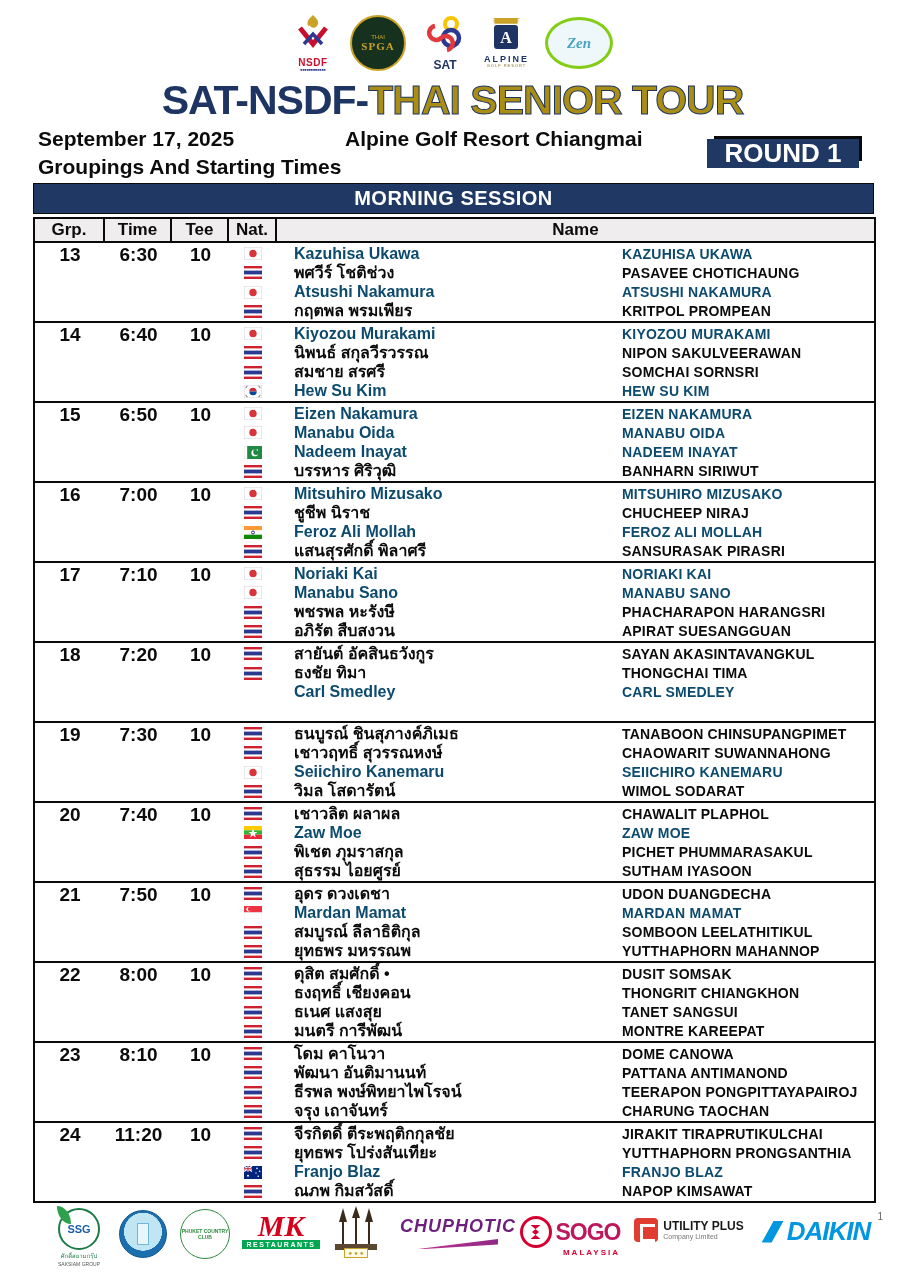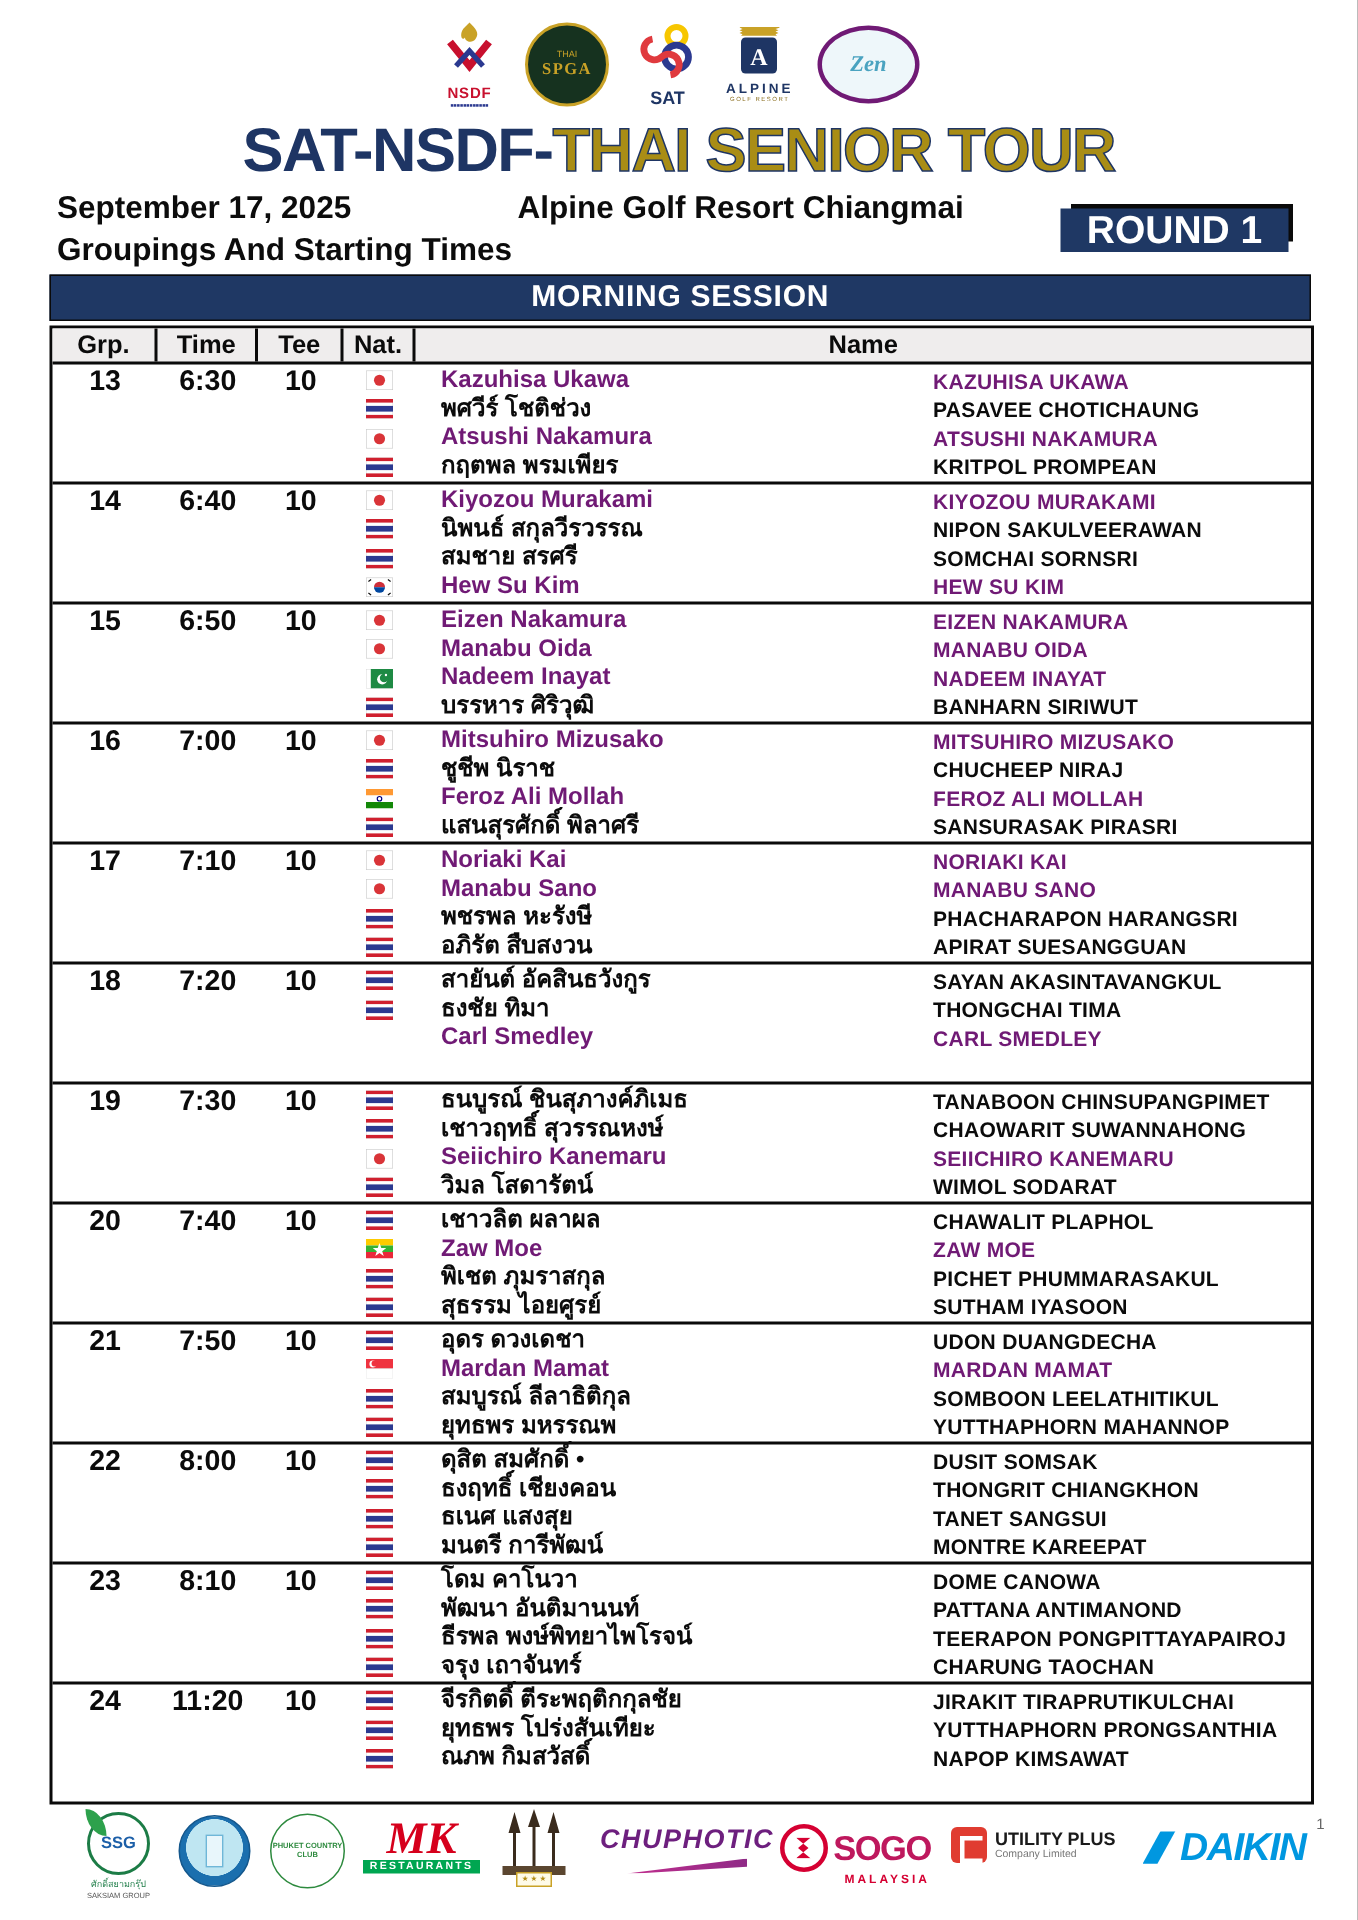--- a/index.html
+++ b/index.html
@@ -12,21 +12,21 @@
   .logo{display:flex;flex-direction:column;align-items:center;justify-content:center;}
   .nsdf-txt{font-size:10px;font-weight:bold;color:#C8102E;letter-spacing:.5px;line-height:1;}
   .nsdf-sub{font-size:3.5px;color:#2B3990;line-height:1.2;}
   .spga-circle{width:52px;height:52px;border-radius:50%;background:#16321f;border:2px solid #c9a227;
          display:flex;flex-direction:column;align-items:center;justify-content:center;}
   .spga-t{font-size:6px;color:#c9a227;line-height:1;}
   .spga-s{font-size:11px;font-weight:bold;color:#c9a227;letter-spacing:1px;line-height:1.1;font-family:"Liberation Serif",serif;}
   .sat-word{font-size:12px;font-weight:900;color:#1E3564;line-height:1;margin-top:1px;text-align:center;}
   .alp-word{font-size:9px;font-weight:bold;color:#1E3564;letter-spacing:2px;line-height:1.2;}
   .alp-sub{font-size:4px;color:#8a6d1d;letter-spacing:1px;line-height:1;}
-  .zen-oval{width:62px;height:46px;border:3px solid #701a75;border-radius:50%;background:#eef7fa;
+  .zen-oval{width:62px;height:46px;border:3px solid #84cc16;border-radius:50%;background:#eef7fa;
          display:flex;align-items:center;justify-content:center;}
   .zen-word{font-size:15px;color:#4aa3c0;font-style:italic;font-weight:bold;font-family:"Liberation Serif",serif;}
 
   
   .title{position:absolute;top:80px;left:0;width:100%;text-align:center;font-weight:900;
          font-size:41px;letter-spacing:-1px;line-height:1;white-space:nowrap;}
   .title .t1{color:#1E3564;}
   .title .t2{color:#A98D15;-webkit-text-stroke:1px #1E3564;}
   .date,.venue,.subtitle{position:absolute;font-size:21px;font-weight:bold;color:#0c0c0c;white-space:nowrap;}
   .date{top:127px;left:38px;}
@@ -51,21 +51,21 @@
   .group-block{display:flex;height:78px;border-bottom:2px solid #0a0a0a;box-sizing:content-box;}
   .group-block:last-child{border-bottom:none;}
   .c{font-size:19px;font-weight:bold;text-align:center;padding-top:1px;}
   .c.grp{width:70px;}.c.time{width:67px;}.c.tee{width:57px;}
   .players{flex:1;display:flex;flex-direction:column;padding-top:1px;}
   .prow{height:19.4px;display:flex;align-items:center;}
   .flagbox{width:48px;display:flex;justify-content:center;align-items:center;flex:none;}
   .pname{width:328px;padding-left:17px;font-size:16px;font-weight:bold;white-space:nowrap;
          overflow:visible;line-height:1;flex:none;}
   .pen{font-size:14px;font-weight:bold;letter-spacing:.2px;white-space:nowrap;line-height:1;}
-  .blue{color:#701a75;}
+  .blue{color:#0c4a6e;}
 
   
   .sponsors{position:absolute;top:1206px;left:0;width:100%;height:66px;}
   .sp{position:absolute;display:flex;flex-direction:column;align-items:center;}
   .ssg-circle{width:38px;height:38px;border-radius:50%;border:2px solid #1c7c46;display:flex;
         align-items:center;justify-content:center;position:relative;background:#fff;}
   .ssg-leaf{position:absolute;left:-3px;top:-4px;width:14px;height:18px;background:#2da14c;
         border-radius:0 100% 0 100%;}
   .ssg-txt{font-size:11px;font-weight:bold;color:#1c5fa8;}
   .ssg-th{font-size:6px;color:#1c7c46;margin-top:1px;}
@@ -771,20 +771,37 @@
                   <rect width="18" height="3.8" y="4.6" fill="#2B3990"></rect>
                   <rect width="18" height="2.4" y="10.6" fill="#D0202F"></rect>
                 </svg>
               </span>
               <span class="pname">ยุทธพร โปร่งสันเทียะ</span>
               <span class="pen">YUTTHAPHORN PRONGSANTHIA</span>
             </div>
             <div class="prow">
               <span class="flagbox">
                 <svg width="18" height="13" viewBox="0 0 18 13">
+                  <rect width="18" height="13" fill="#00247D"></rect>
+                  <path d="M0 0L8 5.5M8 0L0 5.5" stroke="#fff" stroke-width="1.3"></path>
+                  <path d="M4 0V5.5M0 2.75H8" stroke="#fff" stroke-width="2"></path>
+                  <path d="M4 0V5.5M0 2.75H8" stroke="#C8102E" stroke-width="1"></path>
+                  <circle cx="4" cy="9.8" r="1" fill="#fff"></circle>
+                  <circle cx="13" cy="2.4" r="0.8" fill="#fff"></circle>
+                  <circle cx="15.7" cy="5.2" r="0.8" fill="#fff"></circle>
+                  <circle cx="12" cy="6.9" r="0.7" fill="#fff"></circle>
+                  <circle cx="14.2" cy="10.2" r="0.8" fill="#fff"></circle>
+                </svg>
+              </span>
+              <span class="pname blue">Franjo Blaz</span>
+              <span class="pen blue">FRANJO BLAZ</span>
+            </div>
+            <div class="prow">
+              <span class="flagbox">
+                <svg width="18" height="13" viewBox="0 0 18 13">
                   <rect width="18" height="13" fill="#fff" stroke="#cfcfcf" stroke-width="0.5"></rect>
                   <rect width="18" height="2.4" fill="#D0202F"></rect>
                   <rect width="18" height="3.8" y="4.6" fill="#2B3990"></rect>
                   <rect width="18" height="2.4" y="10.6" fill="#D0202F"></rect>
                 </svg>
               </span>
               <span class="pname">ณภพ กิมสวัสดิ์</span>
               <span class="pen">NAPOP KIMSAWAT</span>
             </div>
           </div>

